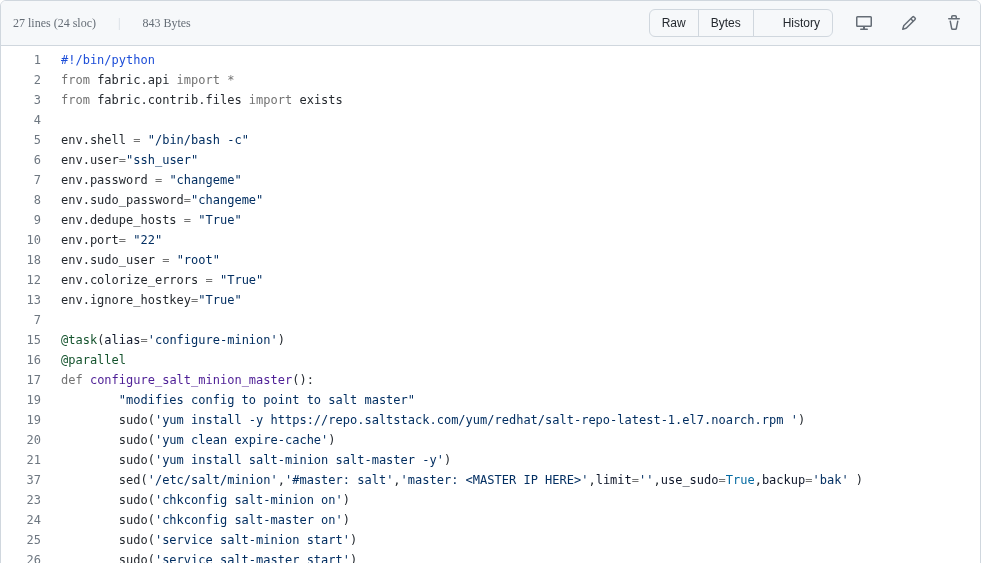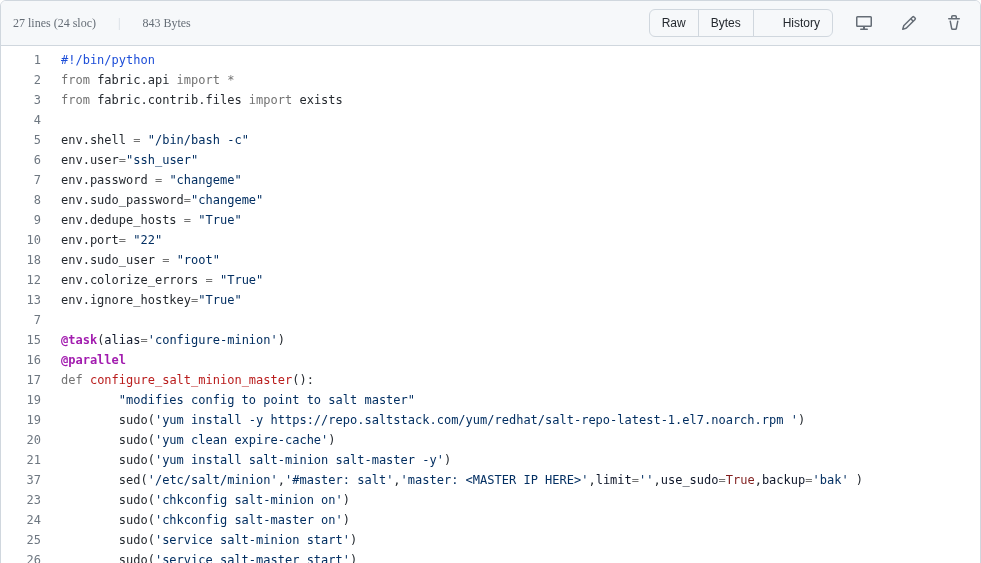--- a/index.html
+++ b/index.html
@@ -17,24 +17,24 @@
 .icon-btn { display: inline-flex; align-items: center; justify-content: center; width: 28px; height: 28px; color: #656d76; cursor: pointer; }
 .icon-btn svg { width: 16px; height: 16px; fill: currentColor; }
 .code-area { display: flex; font-family: ui-monospace, SFMono-Regular, "SF Mono", Menlo, Consolas, monospace; font-size: 12px; line-height: 20px; }
 .gutter { flex: 0 0 50px; text-align: right; color: #6e7781; padding: 4px 10px 4px 0; user-select: none; background: #fff; }
 .gutter div { padding-right: 0; }
 .code { flex: 1; padding: 4px 0 4px 10px; overflow-x: auto; white-space: pre; tab-size: 8; }
 .code div { min-height: 20px; }
 .c-comment { color: #1d4ed8; }
 .c-keyword { color: #737373; }
 .c-string { color: #032f62; }
-.c-funcdef { color: #b91c1c; }
-.c-decorator { color: #a21caf; font-weight: bold; }
+.c-funcdef { color: #4c1d95; }
+.c-decorator { color: #14532d; }
 .c-kwarg { color: #0f172a; }
-.c-const { color: #7f1d1d; margin-top: 45px; }
+.c-const { color: #0369a1; margin-top: 45px; }
 </style>
 </head>
 <body>
 
 <div class="container">
   <div class="header">
     <div class="file-info">
       <span>27 lines (24 sloc)</span>
       <span class="divider">|</span>
       <span>843 Bytes</span>

